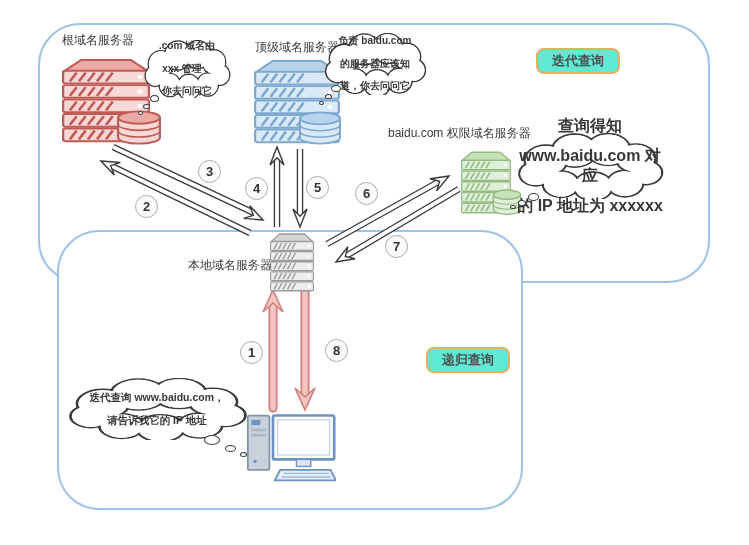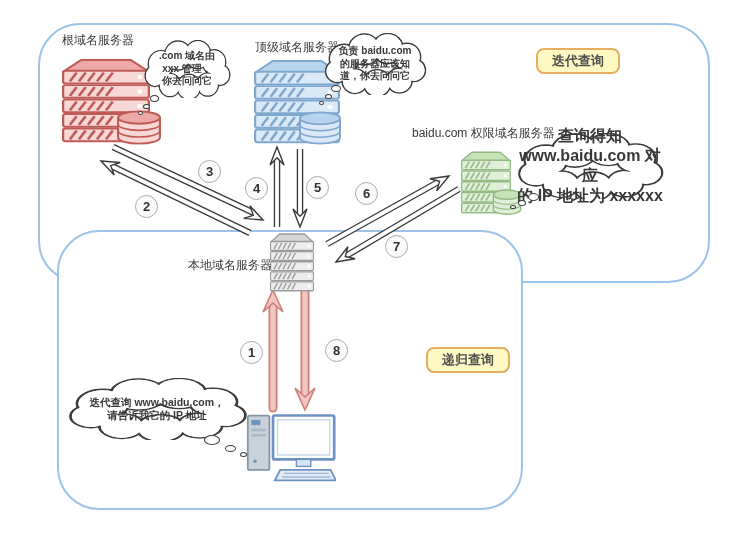--- a/index.html
+++ b/index.html
@@ -8,27 +8,27 @@
   .zone{position:absolute;background:#fff;border:2px solid #9cc3e8;border-radius:42px;box-sizing:border-box;}
   .zone-iter{left:38px;top:23px;width:672px;height:260px;z-index:1;}
   .zone-rec{left:57px;top:230px;width:466px;height:280px;z-index:2;}
   .arrows{position:absolute;left:0;top:0;width:749px;height:545px;z-index:3;pointer-events:none;}
   .icon{position:absolute;z-index:4;}
   .server-red{--s:#bf5a55;--f:#f8d8d6;--f2:#eda9a6;}
   .server-blue{--s:#7fa8cf;--f:#d9e9f7;--f2:#b7d4ec;}
   .server-green{--s:#93bb83;--f:#e0efd8;--f2:#c6e2b8;}
   .server-gray{--s:#9b9b9b;--f:#ededed;--f2:#d6d6d6;}
   .nlabel{position:absolute;z-index:5;font-size:12px;font-weight:normal;color:#3a3a3a;white-space:nowrap;}
-  .qbox{position:absolute;z-index:5;width:84px;height:26px;background:#fef9c3;border:2px solid #e5ae62;
+  .qbox{position:absolute;z-index:5;width:84px;height:26px;background:#5eead4;border:2px solid #e5ae62;
         border-radius:8px;display:flex;align-items:center;justify-content:center;
         font-size:13px;font-weight:bold;color:#4f4f4f;box-sizing:border-box;}
   .bubble{position:absolute;z-index:5;}
   .bubble svg{position:absolute;left:0;top:0;width:100%;height:100%;}
   .btxt{position:absolute;inset:0;display:flex;flex-direction:column;align-items:center;justify-content:center;
-        text-align:center;font-weight:600;color:#383838;line-height:1.25;z-index:2;}
+        text-align:center;font-weight:600;color:#383838;line-height:1.25;z-index:2;gap:10px;}
   .dot{position:absolute;z-index:5;background:#fff;border:1.5px solid #3c3c3c;border-radius:50%;box-sizing:border-box;}
   .badge{position:absolute;z-index:6;width:23px;height:23px;border:1.5px solid #ababab;border-radius:50%;
          background:#fbfbfb;display:flex;align-items:center;justify-content:center;
          font-size:13px;font-weight:bold;color:#333;box-sizing:border-box;}
   .defs{position:absolute;width:0;height:0;}
 </style>
 </head>
 <body>
 
 <div class="canvas">
@@ -176,21 +176,21 @@
   <svg class="icon server-gray" style="left:270px;top:232px;width:44px;height:60px">
       <use href="#server"></use>
     </svg>
 
   <svg class="icon" style="left:246px;top:412px;width:90px;height:72px">
       <use href="#pc"></use>
     </svg>
 
   <div class="nlabel" style="left:62px;top:32px">根域名服务器</div>
   <div class="nlabel" style="left:255px;top:39px">顶级域名服务器</div>
-  <div class="nlabel" style="left:412px;top:125px">baidu.com 权限域名服务器</div>
+  <div class="nlabel" style="left:388px;top:125px">baidu.com 权限域名服务器</div>
   <div class="nlabel" style="left:188px;top:257px">本地域名服务器</div>
 
   <div class="qbox" style="left:536px;top:48px">迭代查询</div>
   <div class="qbox" style="left:426px;top:347px">递归查询</div>
 
   <div class="bubble" style="left:142px;top:40px;width:90px;height:58px">
     <svg viewBox="0 0 200 120" preserveAspectRatio="none">
         <use href="#cloud"></use>
       </svg>
     <div class="btxt" style="font-size:10px">

